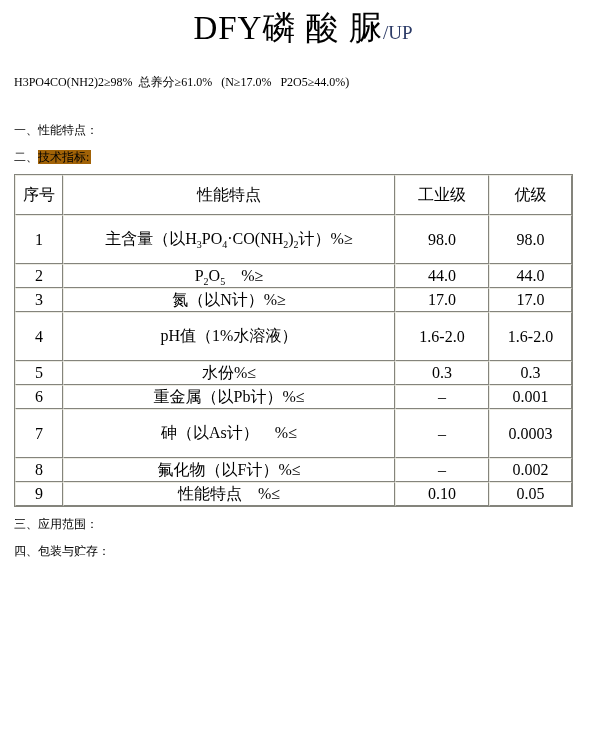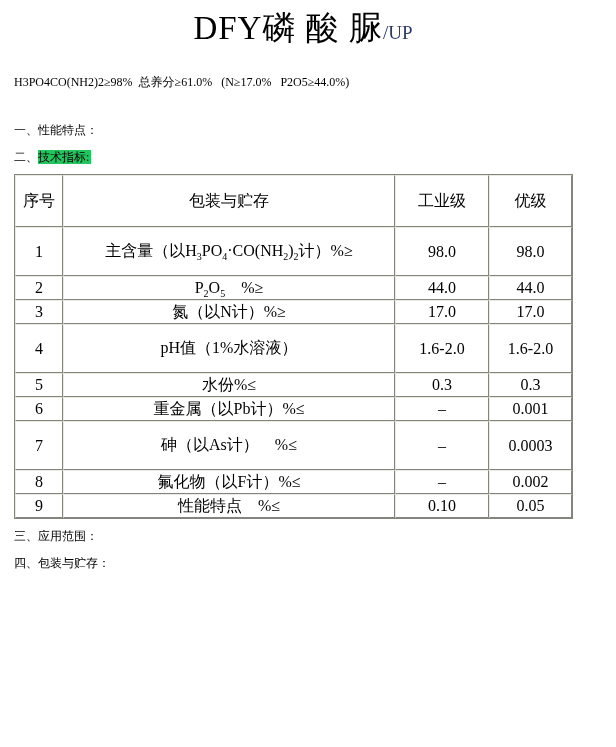--- a/index.html
+++ b/index.html
@@ -35,21 +35,21 @@
     line-height: 22px;
     white-space: pre-wrap;
   }
   .sec-heading {
     margin-top: 0;
     font-size: 12px;
     line-height: 27px;
     font-weight: normal;
   }
   .sec-heading.first { margin-top: 24px; }
-  .hl { background-color: #22c55e; padding-right: 2px; }
+  .hl { background-color: #a16207; padding-right: 2px; }
   .body-para {
     font-size: 17px;
     line-height: 27px;
     text-indent: 2em;
     text-align: justify;
   }
   table.spec {
     width: 557px;
     margin: 3px 0 4px 0;
     border-collapse: separate;
@@ -65,21 +65,21 @@
     border-top: 1px solid #ecebe3;
     border-left: 1px solid #ecebe3;
     border-right: 1px solid #84847c;
     border-bottom: 1px solid #84847c;
     text-align: center;
     vertical-align: middle;
     font-weight: normal;
     padding: 0 2px;
     overflow: hidden;
   }
-  table.spec tr.hdr { height: 52px; }
+  table.spec tr.hdr { height: 40px; }
   table.spec tr.tall { height: 49px; }
   table.spec tr.norm { height: 24px; }
   sub { font-size: 10px; line-height: 0; }
 </style>
 </head>
 <body>
 
 <div class="page">
 
   <h1 class="title-line"><span>DFY磷 酸 脲</span><span class="title-suffix">/UP</span></h1>
@@ -93,21 +93,21 @@
   <table class="spec">
     <colgroup>
       <col style="width:48px">
       <col style="width:332px">
       <col style="width:94px">
       <col style="width:83px">
     </colgroup>
     <thead>
       <tr class="hdr">
         <th>序号</th>
-        <th>包装与贮存</th>
+        <th>性能特点</th>
         <th>工业级</th>
         <th>优级</th>
       </tr>
     </thead>
     <tbody>
         <tr class="tall">
           <td>1</td>
           <td>主含量（以H<sub>3</sub>PO<sub>4</sub>·CO(NH<sub>2</sub>)<sub>2</sub>计）%≥</td>
           <td>98.0</td>
           <td>98.0</td>

